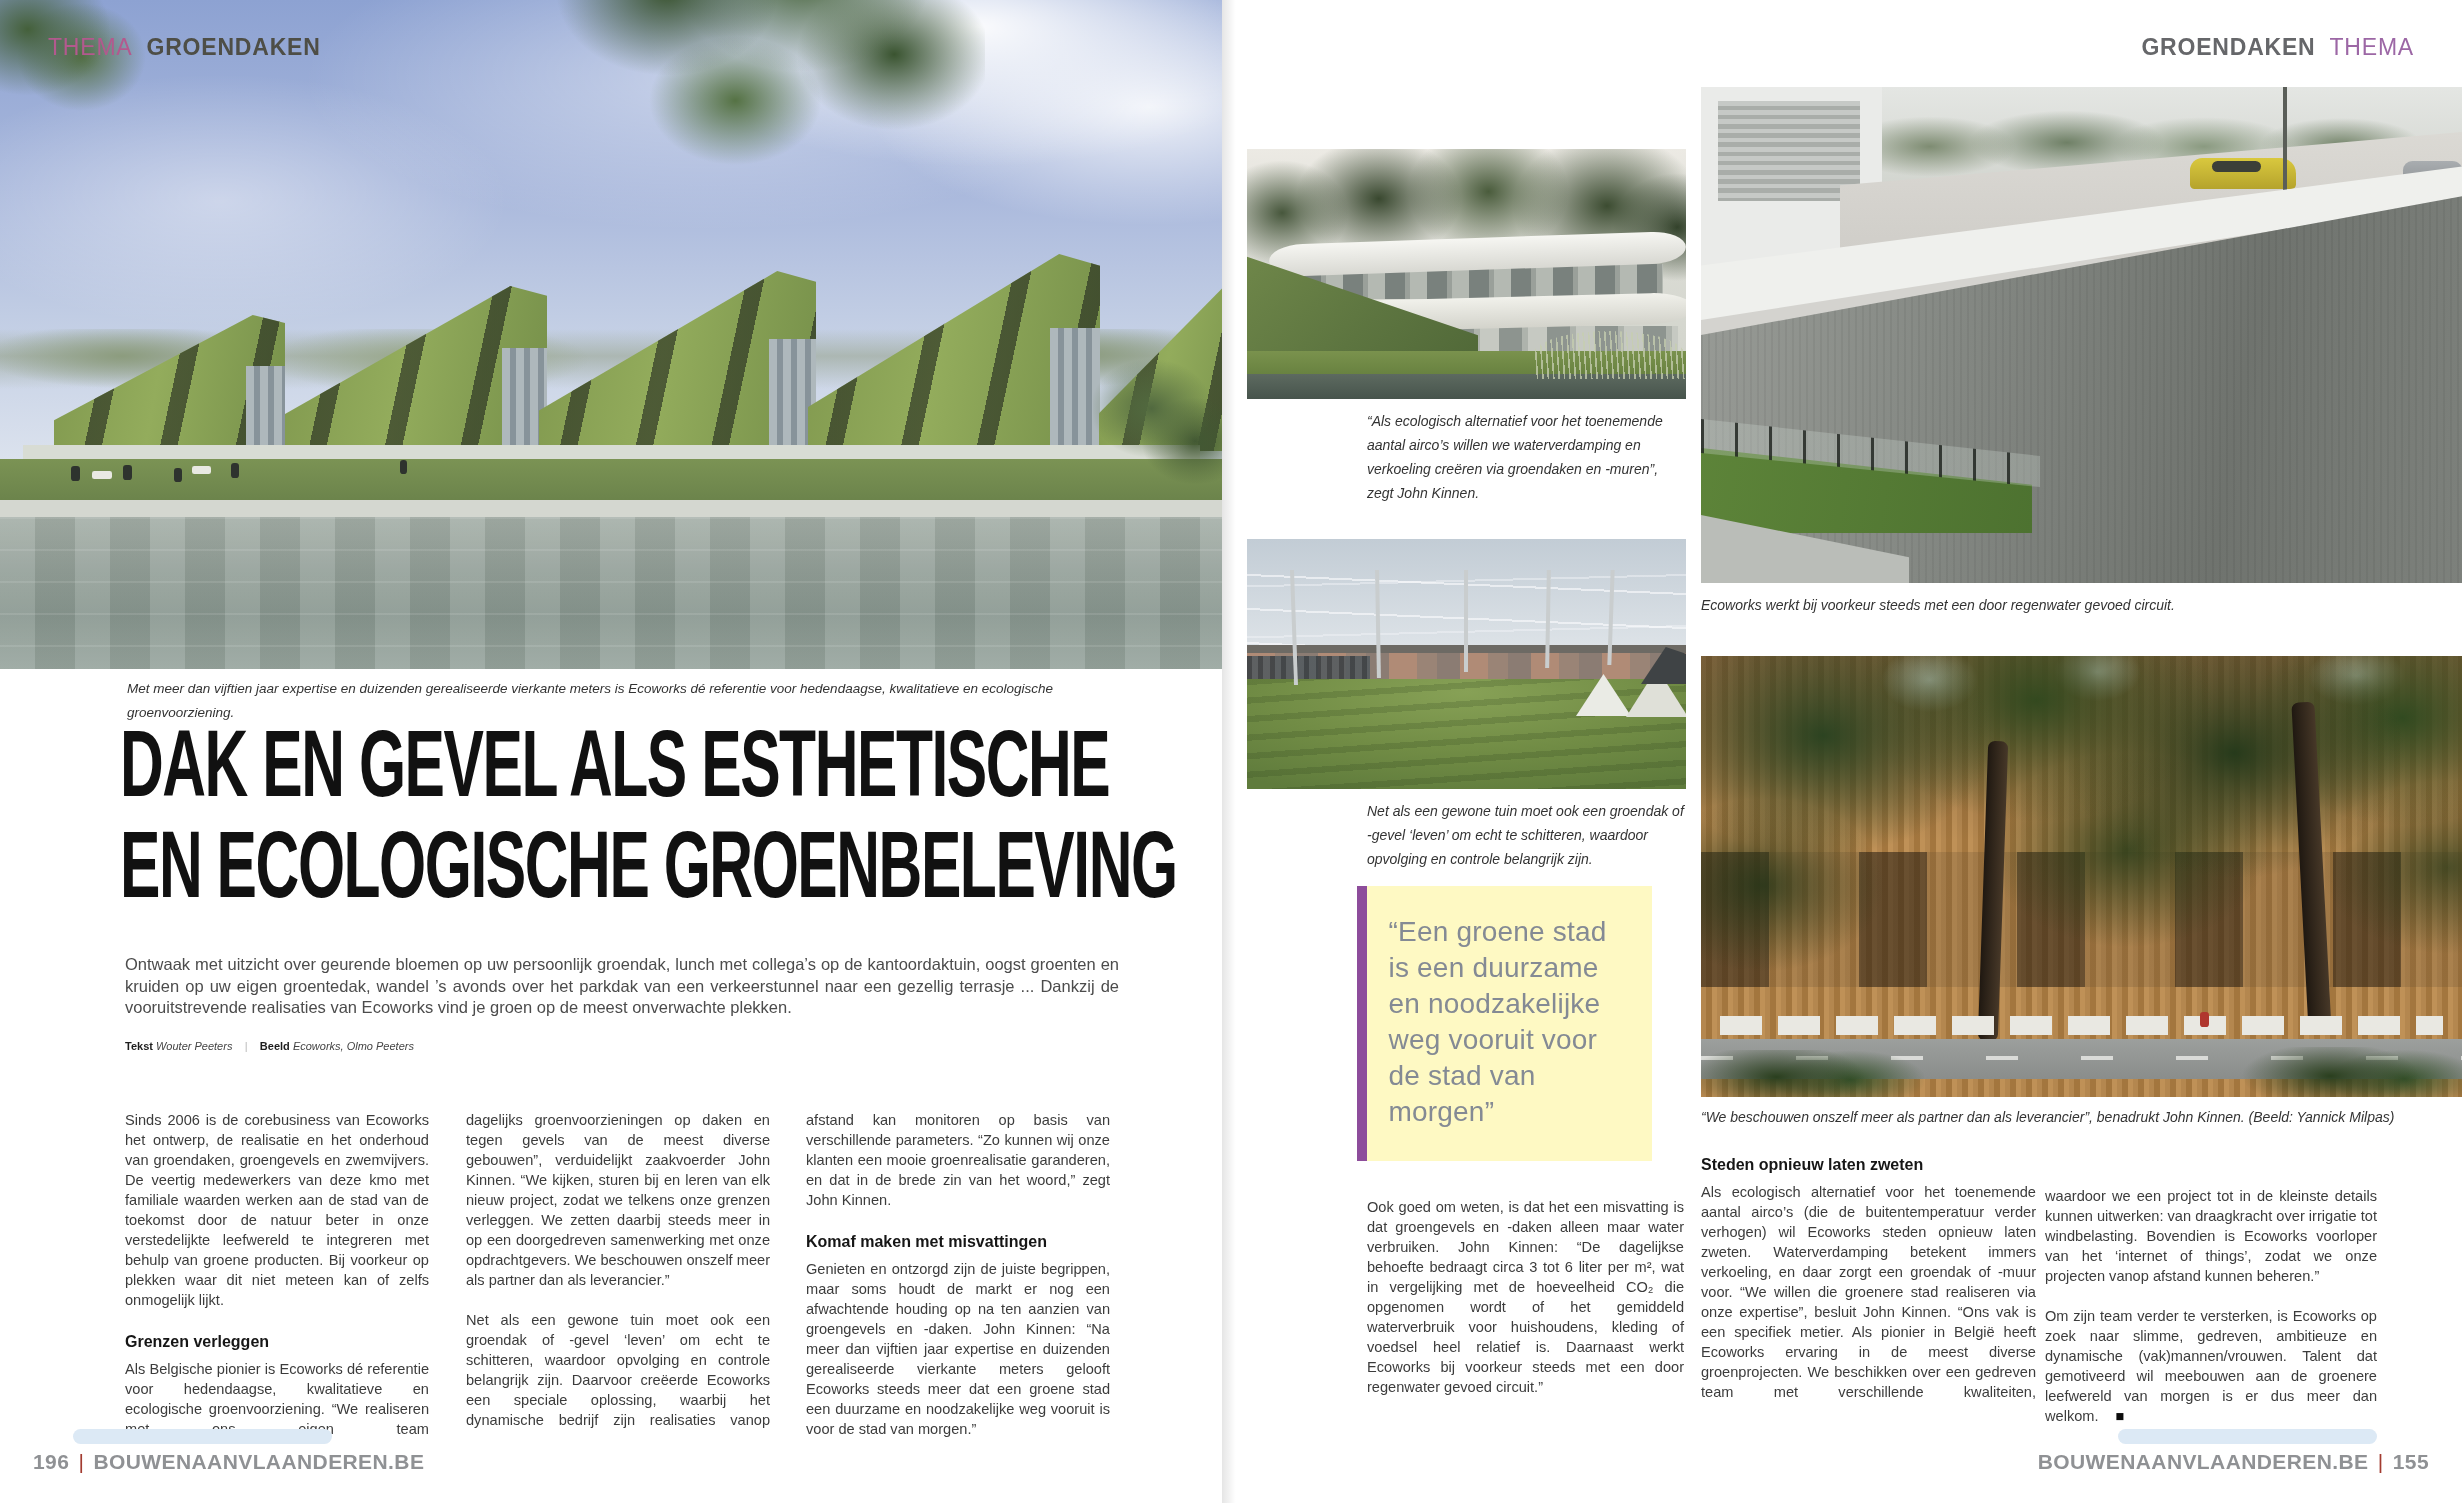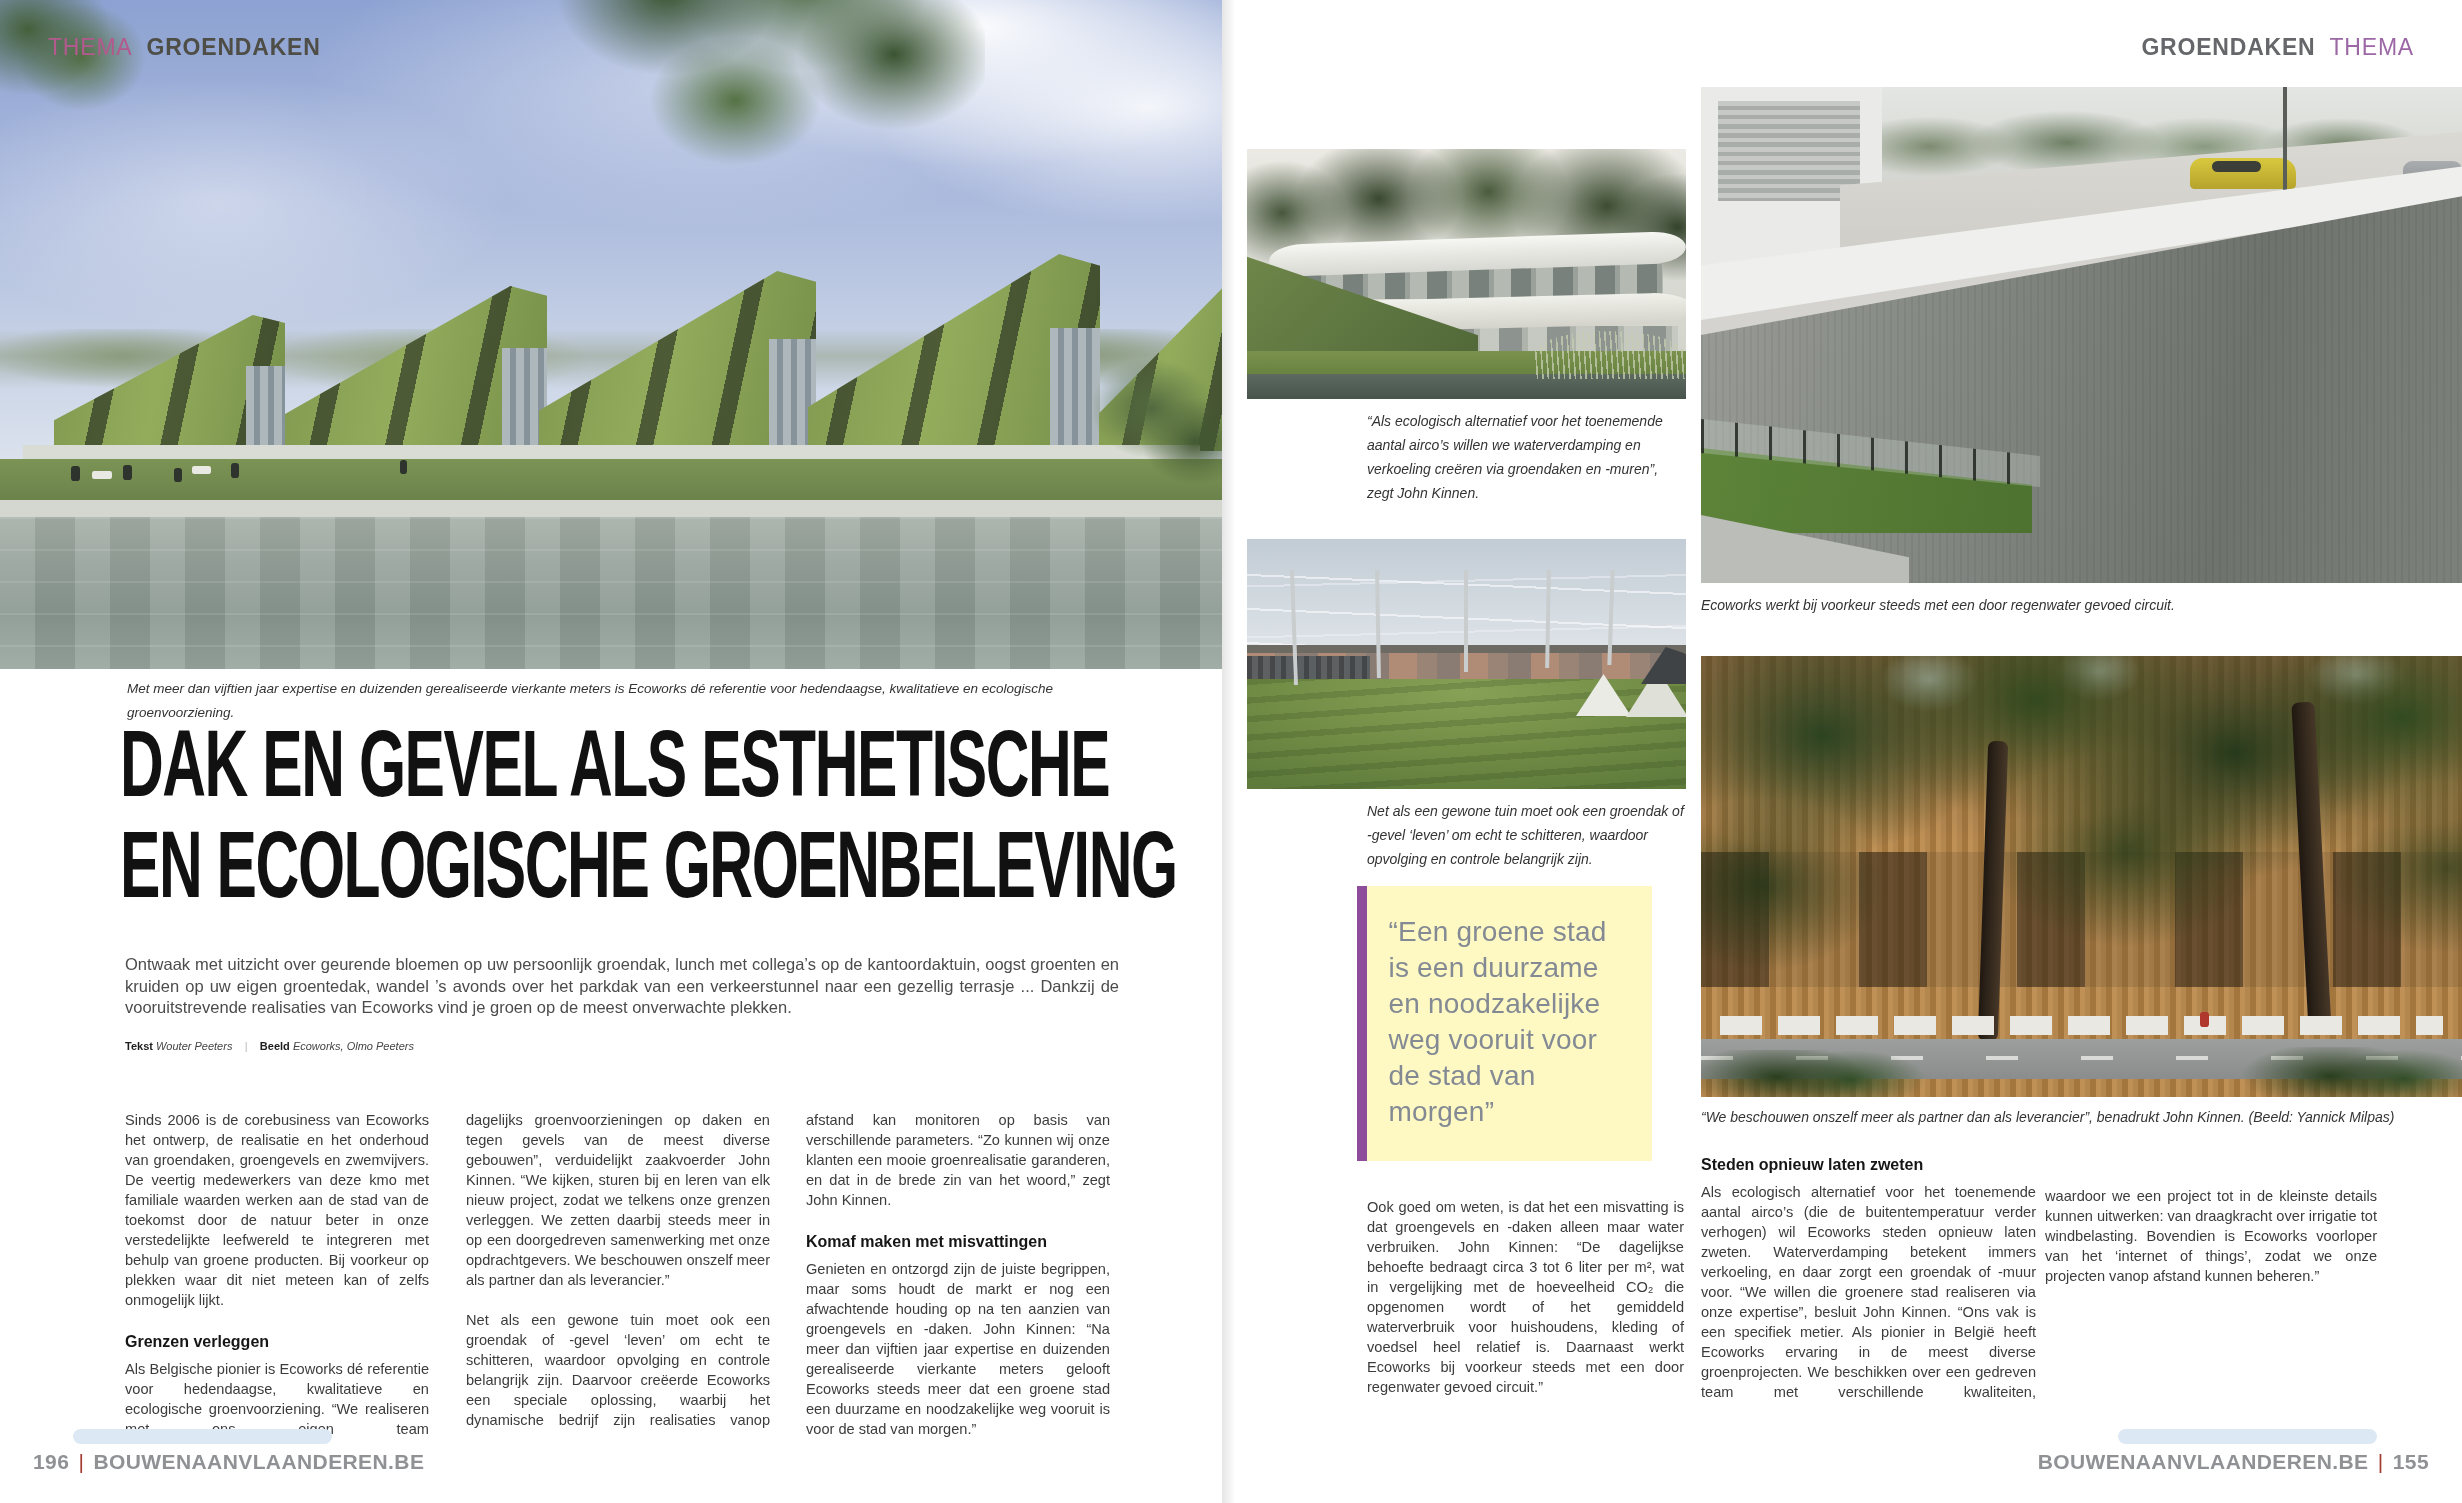--- a/index.html
+++ b/index.html
@@ -380,19 +380,20 @@
 </div>
 
 <div class="abs caption" style="left:1701px;top:1105px;width:754px;">“We beschouwen onszelf meer als partner dan als leverancier”, benadrukt John Kinnen. (Beeld: Yannick Milpas)</div>
 
 <div class="abs bodycol" style="left:1701px;top:1153px;width:335px;">
   <h3 class="colhead">Steden opnieuw laten zweten</h3>
   <p class="cont">Als ecologisch alternatief voor het toenemende aantal airco’s (die de buitentemperatuur verder verhogen) wil Ecoworks steden opnieuw laten zweten. Waterverdamping betekent immers verkoeling, en daar zorgt een groendak of -muur voor. “We willen die groenere stad realiseren via onze expertise”, besluit John Kinnen. “Ons vak is een specifiek metier. Als pionier in België heeft Ecoworks ervaring in de meest diverse groenprojecten. We beschikken over een gedreven team met verschillende kwaliteiten,</p>
 </div>
 <div class="abs bodycol" style="left:2045px;top:1186px;width:332px;">
   <p>waardoor we een project tot in de kleinste details kunnen uitwerken: van draagkracht over irrigatie tot windbelasting. Bovendien is Ecoworks voorloper van het ‘internet of things’, zodat we onze projecten vanop afstand kunnen beheren.”</p>
+  <p><span>Om zijn team verder te versterken, is Ecoworks op zoek naar slimme, gedreven, ambitieuze en dynamische (vak)mannen/vrouwen. Talent dat gemotiveerd wil meebouwen aan de groenere leefwereld van morgen is er dus meer dan welkom.</span><span class="endmark">■</span></p>
 </div>
 
 <div class="abs fbar" style="left:2118px;top:1429px;width:259px;"></div>
 <div class="abs ftext" style="right:33px;top:1450px;text-align:right;">
   <span>BOUWENAANVLAANDEREN.BE</span><span class="fsep">|</span><span>155</span>
 </div>
 
 
 </body></html>

